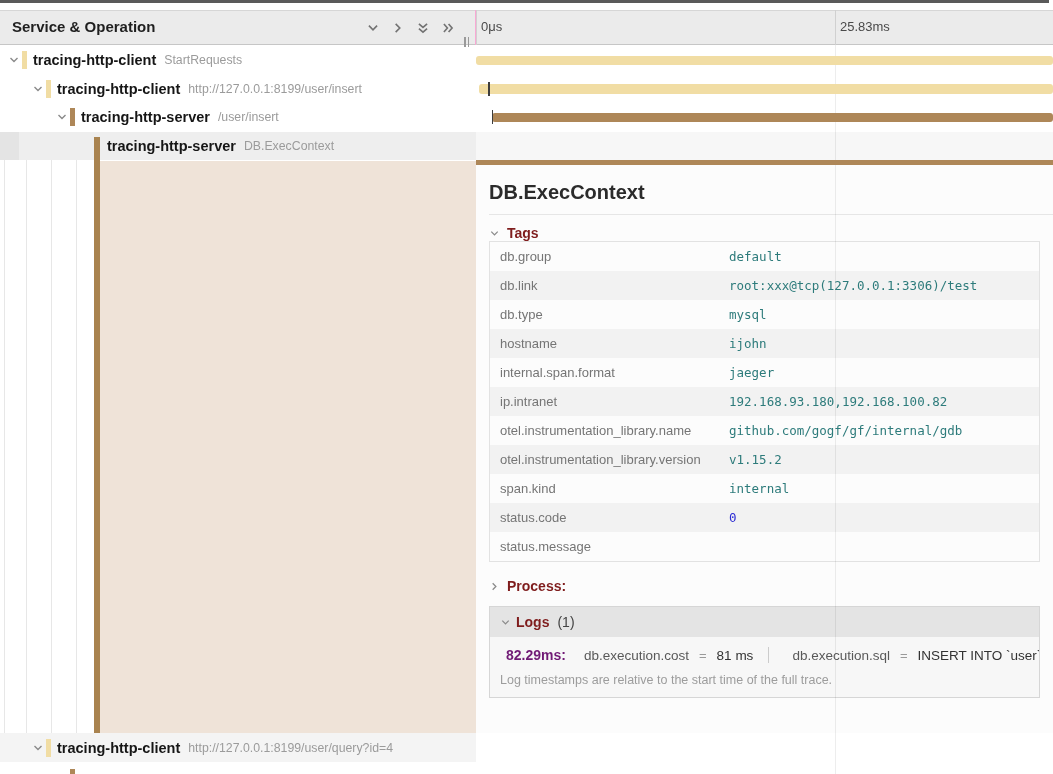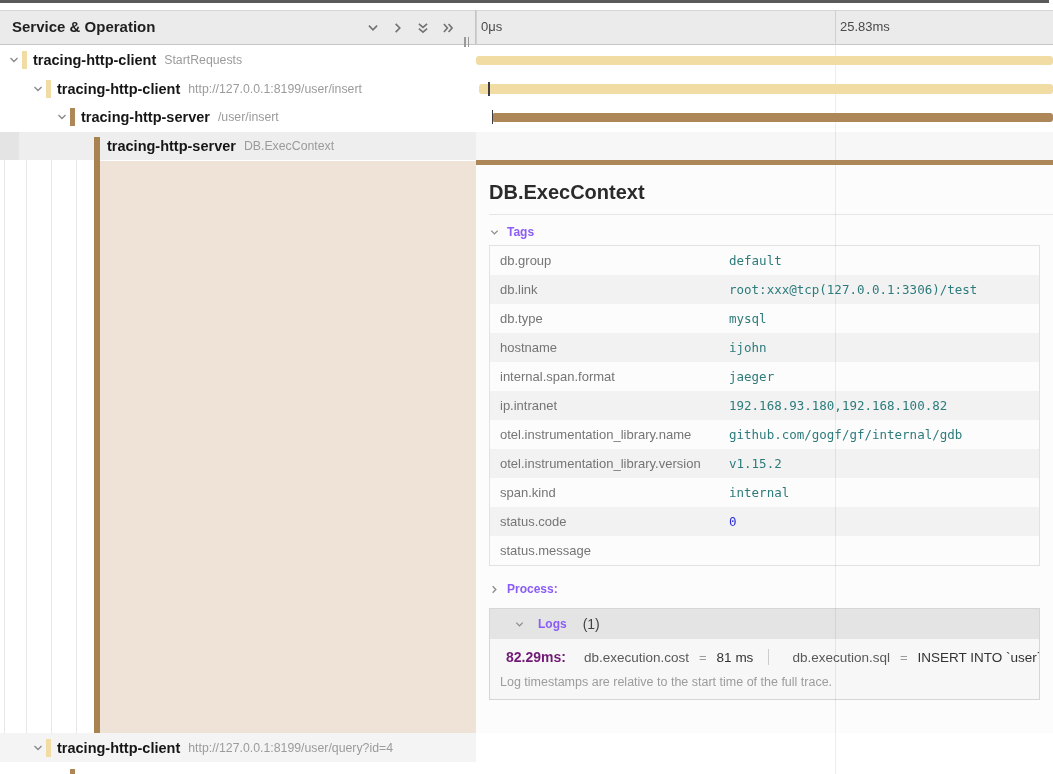--- a/index.html
+++ b/index.html
@@ -54,39 +54,39 @@
   #pink-area { position:absolute; left:100px; top:1px; right:0; bottom:0; background:#efe3d8; }
   #long-bar { left:94px; top:137px; width:6px; height:596px; background:#a9834f; z-index:5; }
 
   
   #detail-topbar { left:476px; top:160px; width:577px; height:5px; background:#ae8758; z-index:5; }
   #detail-card { left:476px; top:165px; width:577px; height:568px; background:#fcfcfc; z-index:1; }
   #detail-inner { position:relative; z-index:4; height:100%; padding-left:13px; overflow:hidden; }
   #detail-title { margin-top:16px; font-size:20px; font-weight:bold; color:#2b2b2b; }
   #detail-divider { margin-top:10px; height:1px; background:#e6e6e6; }
   .sec-header { margin-top:10px; display:flex; align-items:center; gap:7px; cursor:pointer; }
-  .sec-header .lbl { font-size:12px; font-weight:bold; color:#8b5cf6; }
+  .sec-header .lbl { font-size:14px; font-weight:bold; color:#7f1d1d; }
   .sec-header .cnt { font-size:14px; color:#434343; margin-left:3px; }
 
   
-  #tags-table { margin-top:6px; width:calc(100% - 13px); border:1px solid #e2e2e2; }
+  #tags-table { width:calc(100% - 13px); border:1px solid #e2e2e2; }
   .tag-row { display:flex; height:29px; line-height:29px; }
   .tag-row:nth-child(even) { background:rgba(0,0,0,0.04); }
   .tag-key { flex:0 0 239px; padding-left:10px; font-size:13px; color:#757575;
              white-space:nowrap; overflow:hidden; }
   .tag-val { flex:1; font-family:"DejaVu Sans Mono","Liberation Mono",monospace;
              font-size:12.5px; color:#2d7b7b; white-space:nowrap; overflow:hidden; }
   .tag-val.num { color:#2b2bd4; }
 
   #process-header { margin-top:16px; }
 
   
   #logs-box { margin-top:12px; width:calc(100% - 13px); border:1px solid #d6d6d6; background:rgba(0,0,0,0.02); }
-  #logs-header { height:30px; padding-left:24px; background:rgba(0,0,0,0.075);
-                 display:flex; align-items:center; gap:13px; cursor:pointer; margin-top:0; }
+  #logs-header { height:30px; padding-left:10px; background:rgba(0,0,0,0.075);
+                 display:flex; align-items:center; gap:5px; cursor:pointer; margin-top:0; }
   #log-entry { display:flex; align-items:center; gap:6px; padding:10px 0 4px 10px;
                white-space:nowrap; overflow:hidden; cursor:pointer; }
   #log-ts { font-size:14px; font-weight:bold; color:#701a75; margin-right:4px; }
   .log-key { font-size:13.5px; color:#595959;margin-left:8px; }
   .log-eq  { font-size:13px; color:#9a9a9a; margin:0 4px; }
   .log-val { font-size:13.5px; color:#333; }
   .log-sep { width:1px; height:16px; background:#ccc; margin:0 9px; flex:none; }
   #logs-footer { padding:6px 0 10px 10px; font-size:12.5px; color:#9c9c9c; }
 
   svg.cdown path, svg.cright path { fill:none; stroke:#8a8a8a; stroke-width:1.4; }

